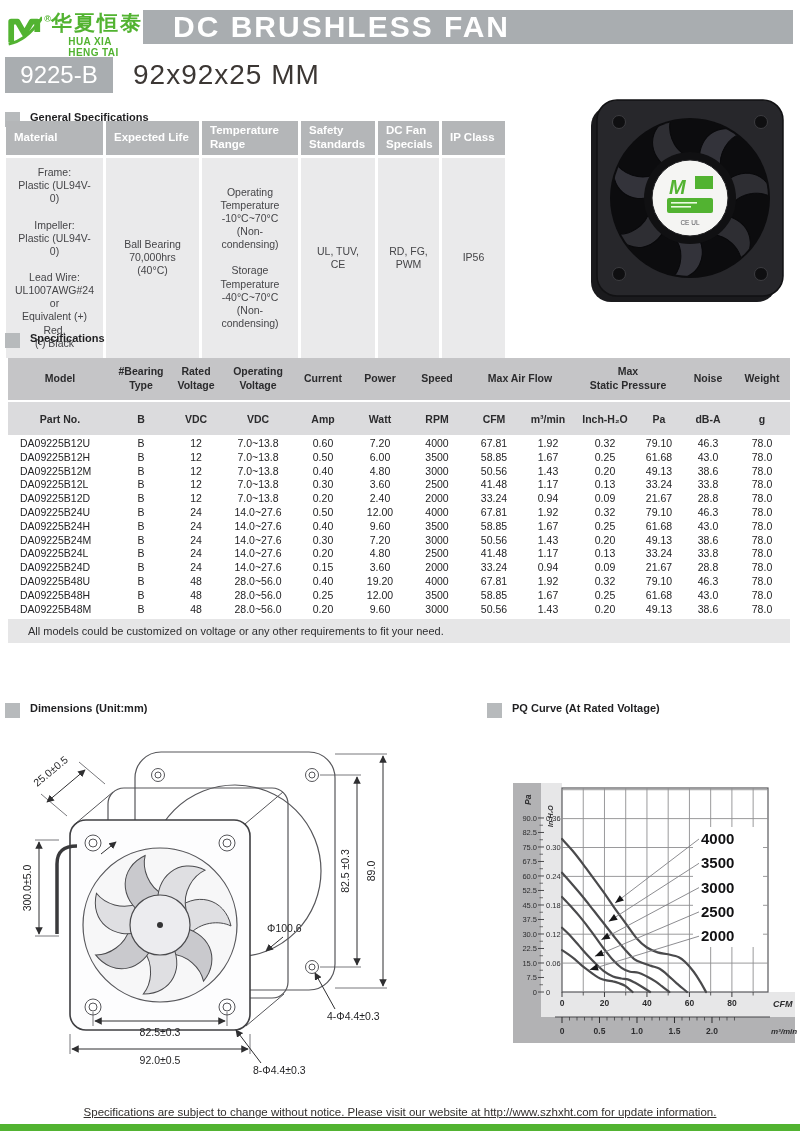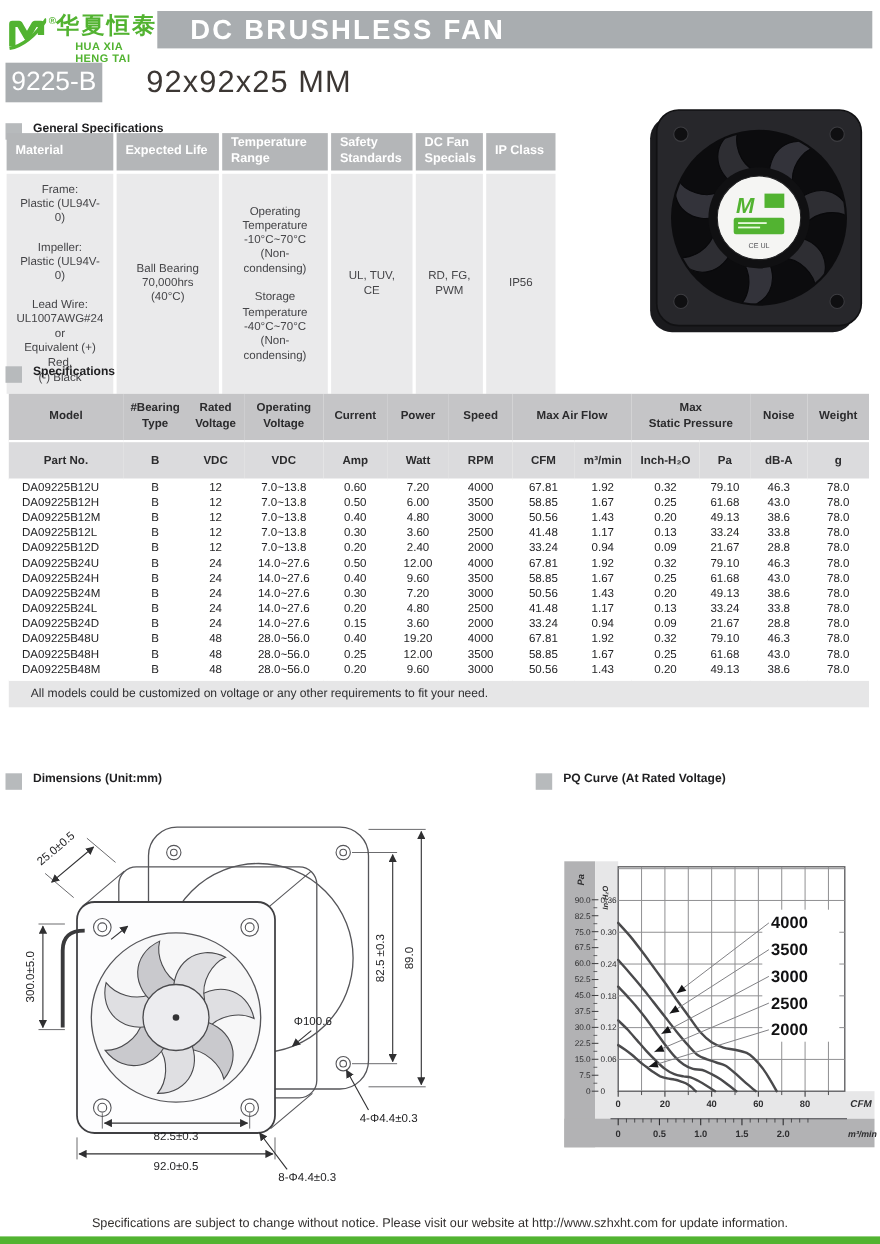--- a/index.html
+++ b/index.html
@@ -2,28 +2,28 @@
 <html><head>
 <meta charset="utf-8">
 <style>
   html,body{margin:0;padding:0;background:#fff;}
   #page{position:relative;width:800px;height:1131px;background:#ffffff;
         font-family:"Liberation Sans",sans-serif;overflow:hidden;color:#222;}
   .abs{position:absolute;}
 
   
   .banner{left:143px;top:10px;width:650px;height:34px;background:#a9adb0;
-          color:#fff;font-size:25px;font-weight:bold;letter-spacing:2px;
+          color:#fff;font-size:30px;font-weight:bold;letter-spacing:2px;
           line-height:34px;padding-left:30px;box-sizing:border-box;}
   .logo{left:8px;top:6px;width:135px;height:50px;display:flex;}
   .logo-text{margin-left:2px;}
   .logo-cn{font-size:21px;font-weight:bold;color:#52b331;letter-spacing:2px;line-height:26px;white-space:nowrap;}
   .logo-cn .reg{font-size:9px;vertical-align:super;letter-spacing:0;}
   .logo-en{font-size:10px;font-weight:bold;color:#52b331;letter-spacing:0.4px;margin-left:24px;}
-  .model-badge{left:5px;top:57px;width:88px;height:36px;background:#a9adb0;color:#fff;
+  .model-badge{left:5px;top:57px;width:108px;height:36px;background:#a9adb0;color:#fff;
                font-size:24px;text-align:center;line-height:36px;}
   .size-text{left:133px;top:57px;font-size:28px;line-height:36px;color:#3c3734;letter-spacing:1px;}
 
   
   .sec-marker{width:15px;height:15px;background:#b7babc;}
   .sec-title{font-size:11px;font-weight:bold;color:#1f1f21;}
 
   
   .gen-table{border-collapse:separate;border-spacing:3px;table-layout:fixed;}
   .gen-table th{background:#b4b6b8;color:#fff;font-size:11.5px;font-weight:bold;
@@ -38,21 +38,21 @@
                  vertical-align:middle;text-align:center;padding:0;}
   .spec-table .units td{background:#dbdbdd;font-weight:bold;font-size:10.5px;height:21px;
                  border-bottom:2px solid #fff;text-align:center;color:#2b2b2d;padding:6px;}
   .spec-table tbody td{font-size:10.5px;height:13.8px;line-height:13.8px;padding:0;
                  color:#242426;text-align:center;}
   .spec-table td.left{text-align:left;padding-left:12px;}
   .spec-table .note-row td{background:#e6e6e7;font-size:11px;height:22px;text-align:left;
                  padding-left:20px;border-top:3px solid #fff;color:#2e2e30;}
 
   
-  .footer-note{left:0;top:1106px;width:800px;text-align:center;font-size:11.5px;color:#33302e;}
+  .footer-note{left:0;top:1106px;width:800px;text-align:center;font-size:11.5px;color:#33302e;text-decoration:underline;}
   .footer-bar{left:0;top:1124px;width:800px;height:7px;background:#52b331;}
 
   svg text{font-family:"Liberation Sans",sans-serif;}
 </style>
 </head>
 <body>
 
 <div id="page">
 
   <div class="abs logo">

